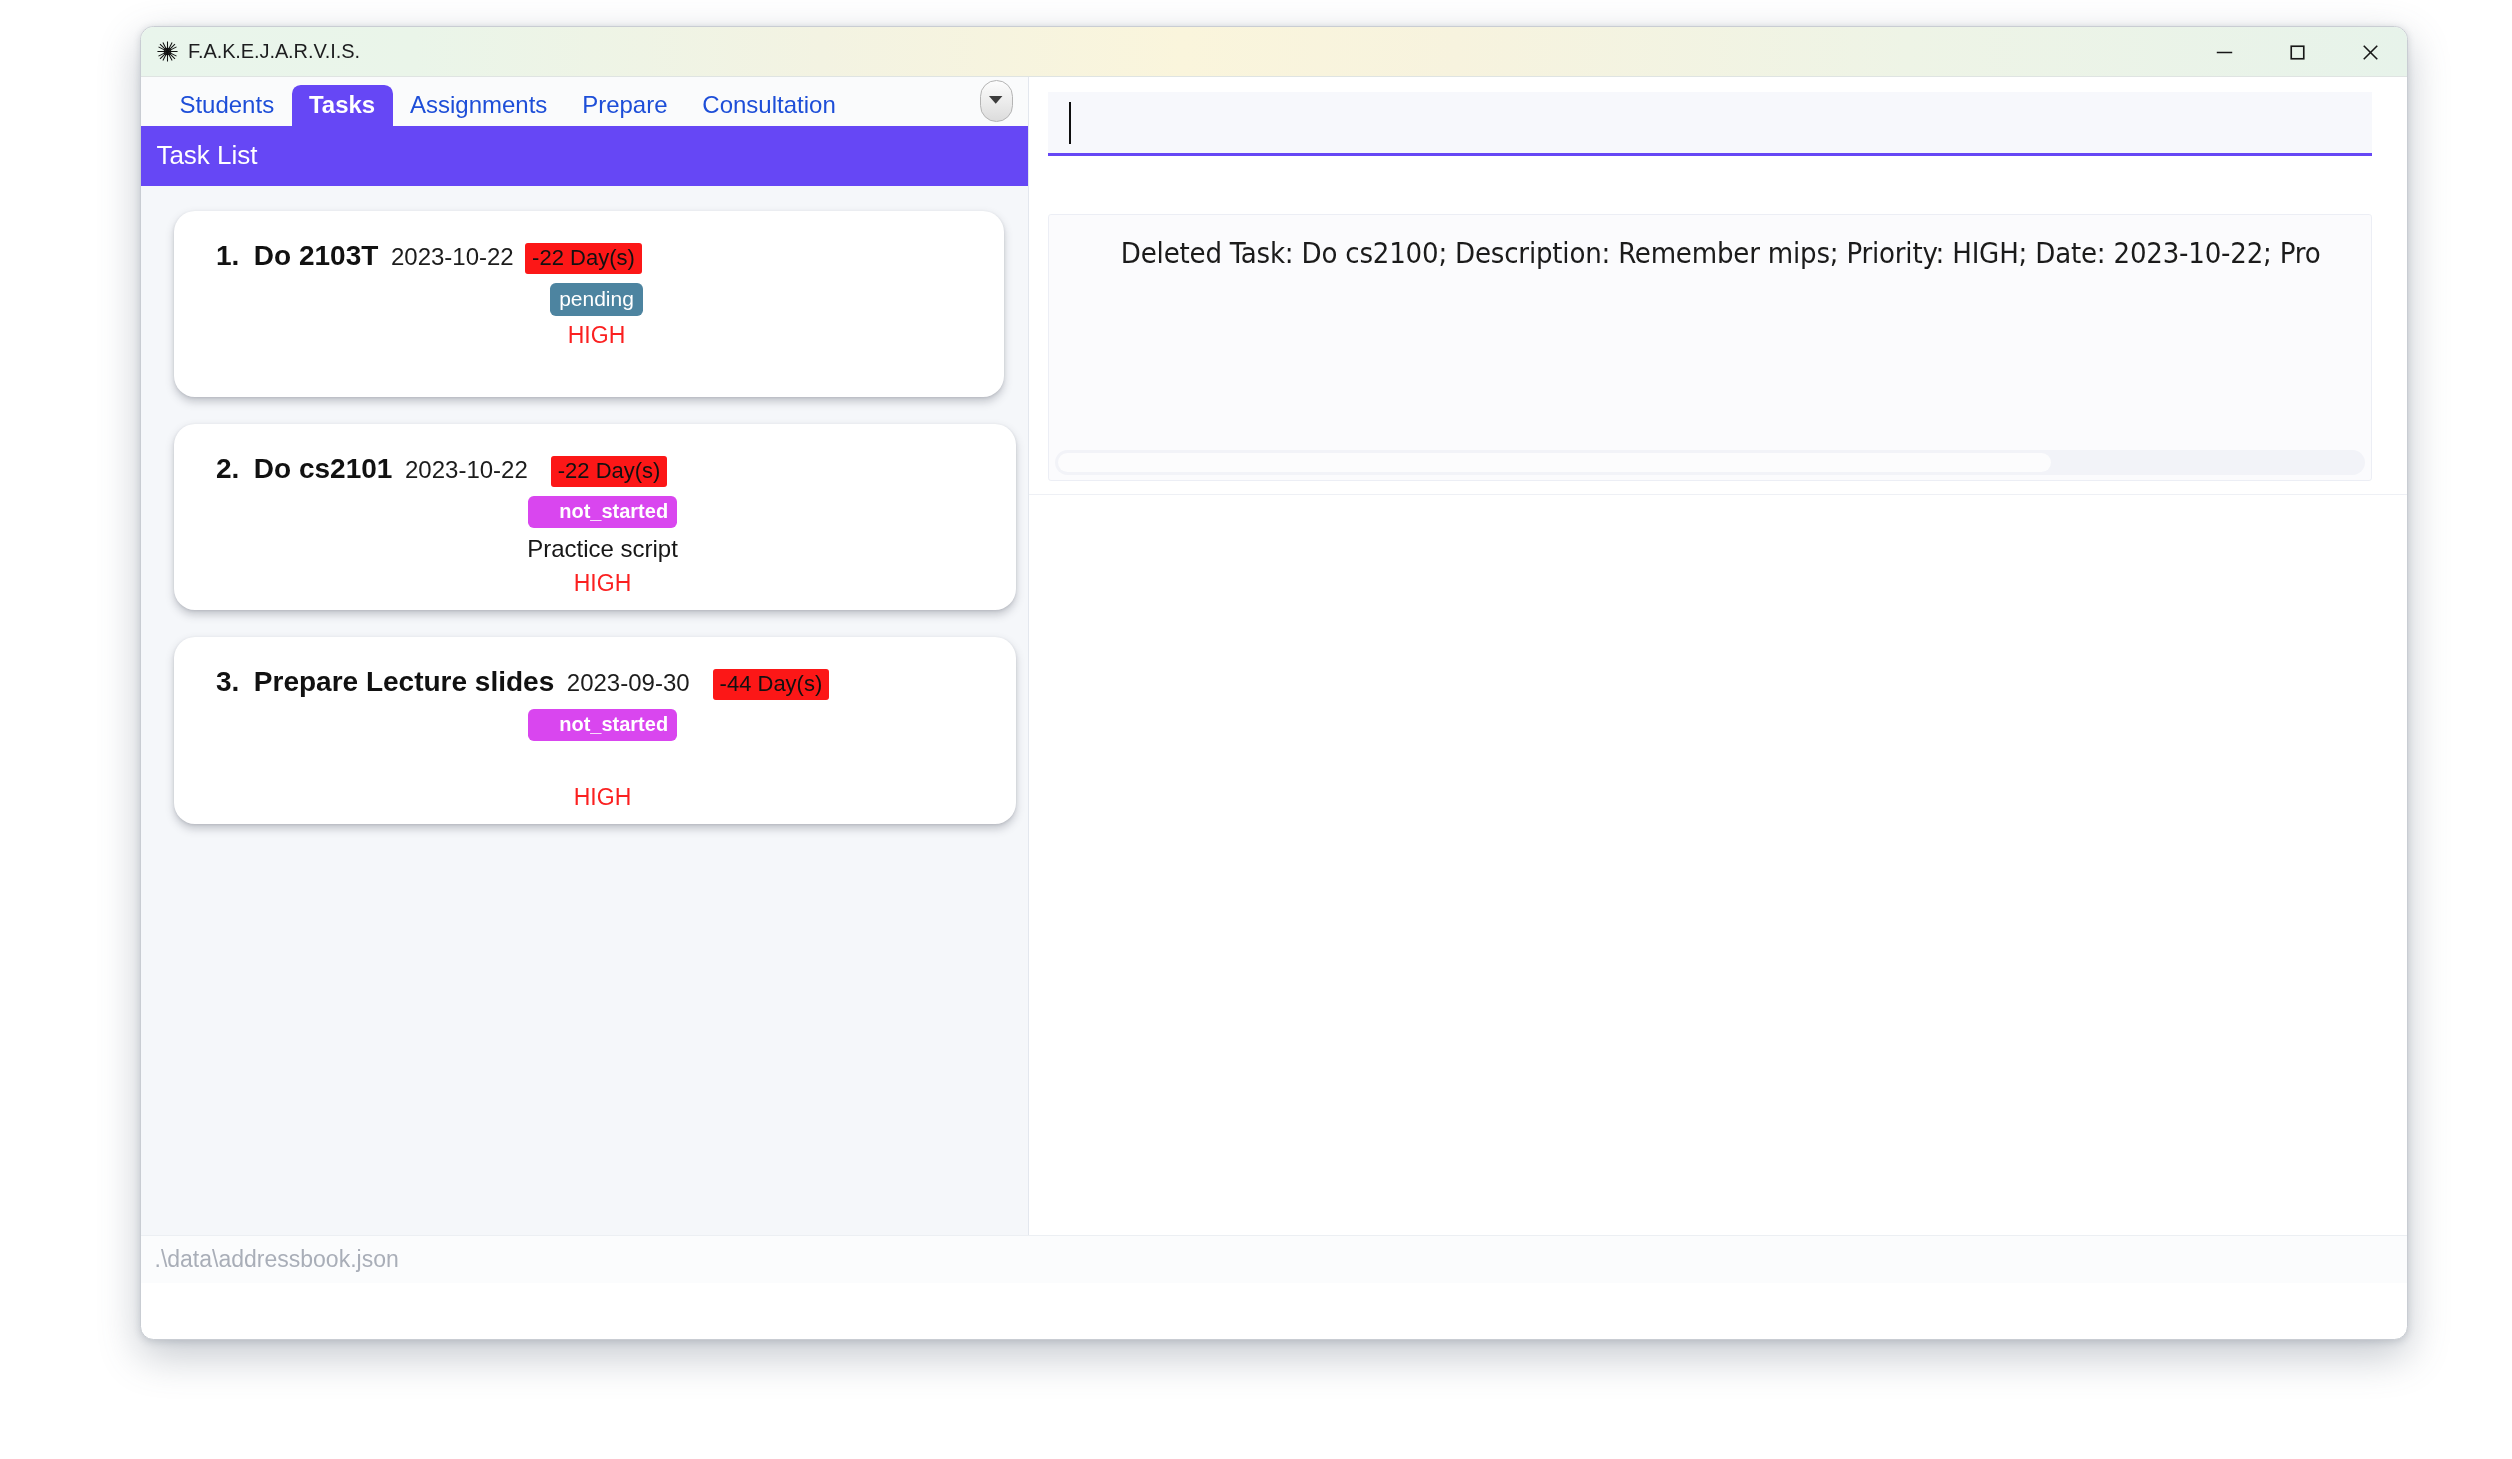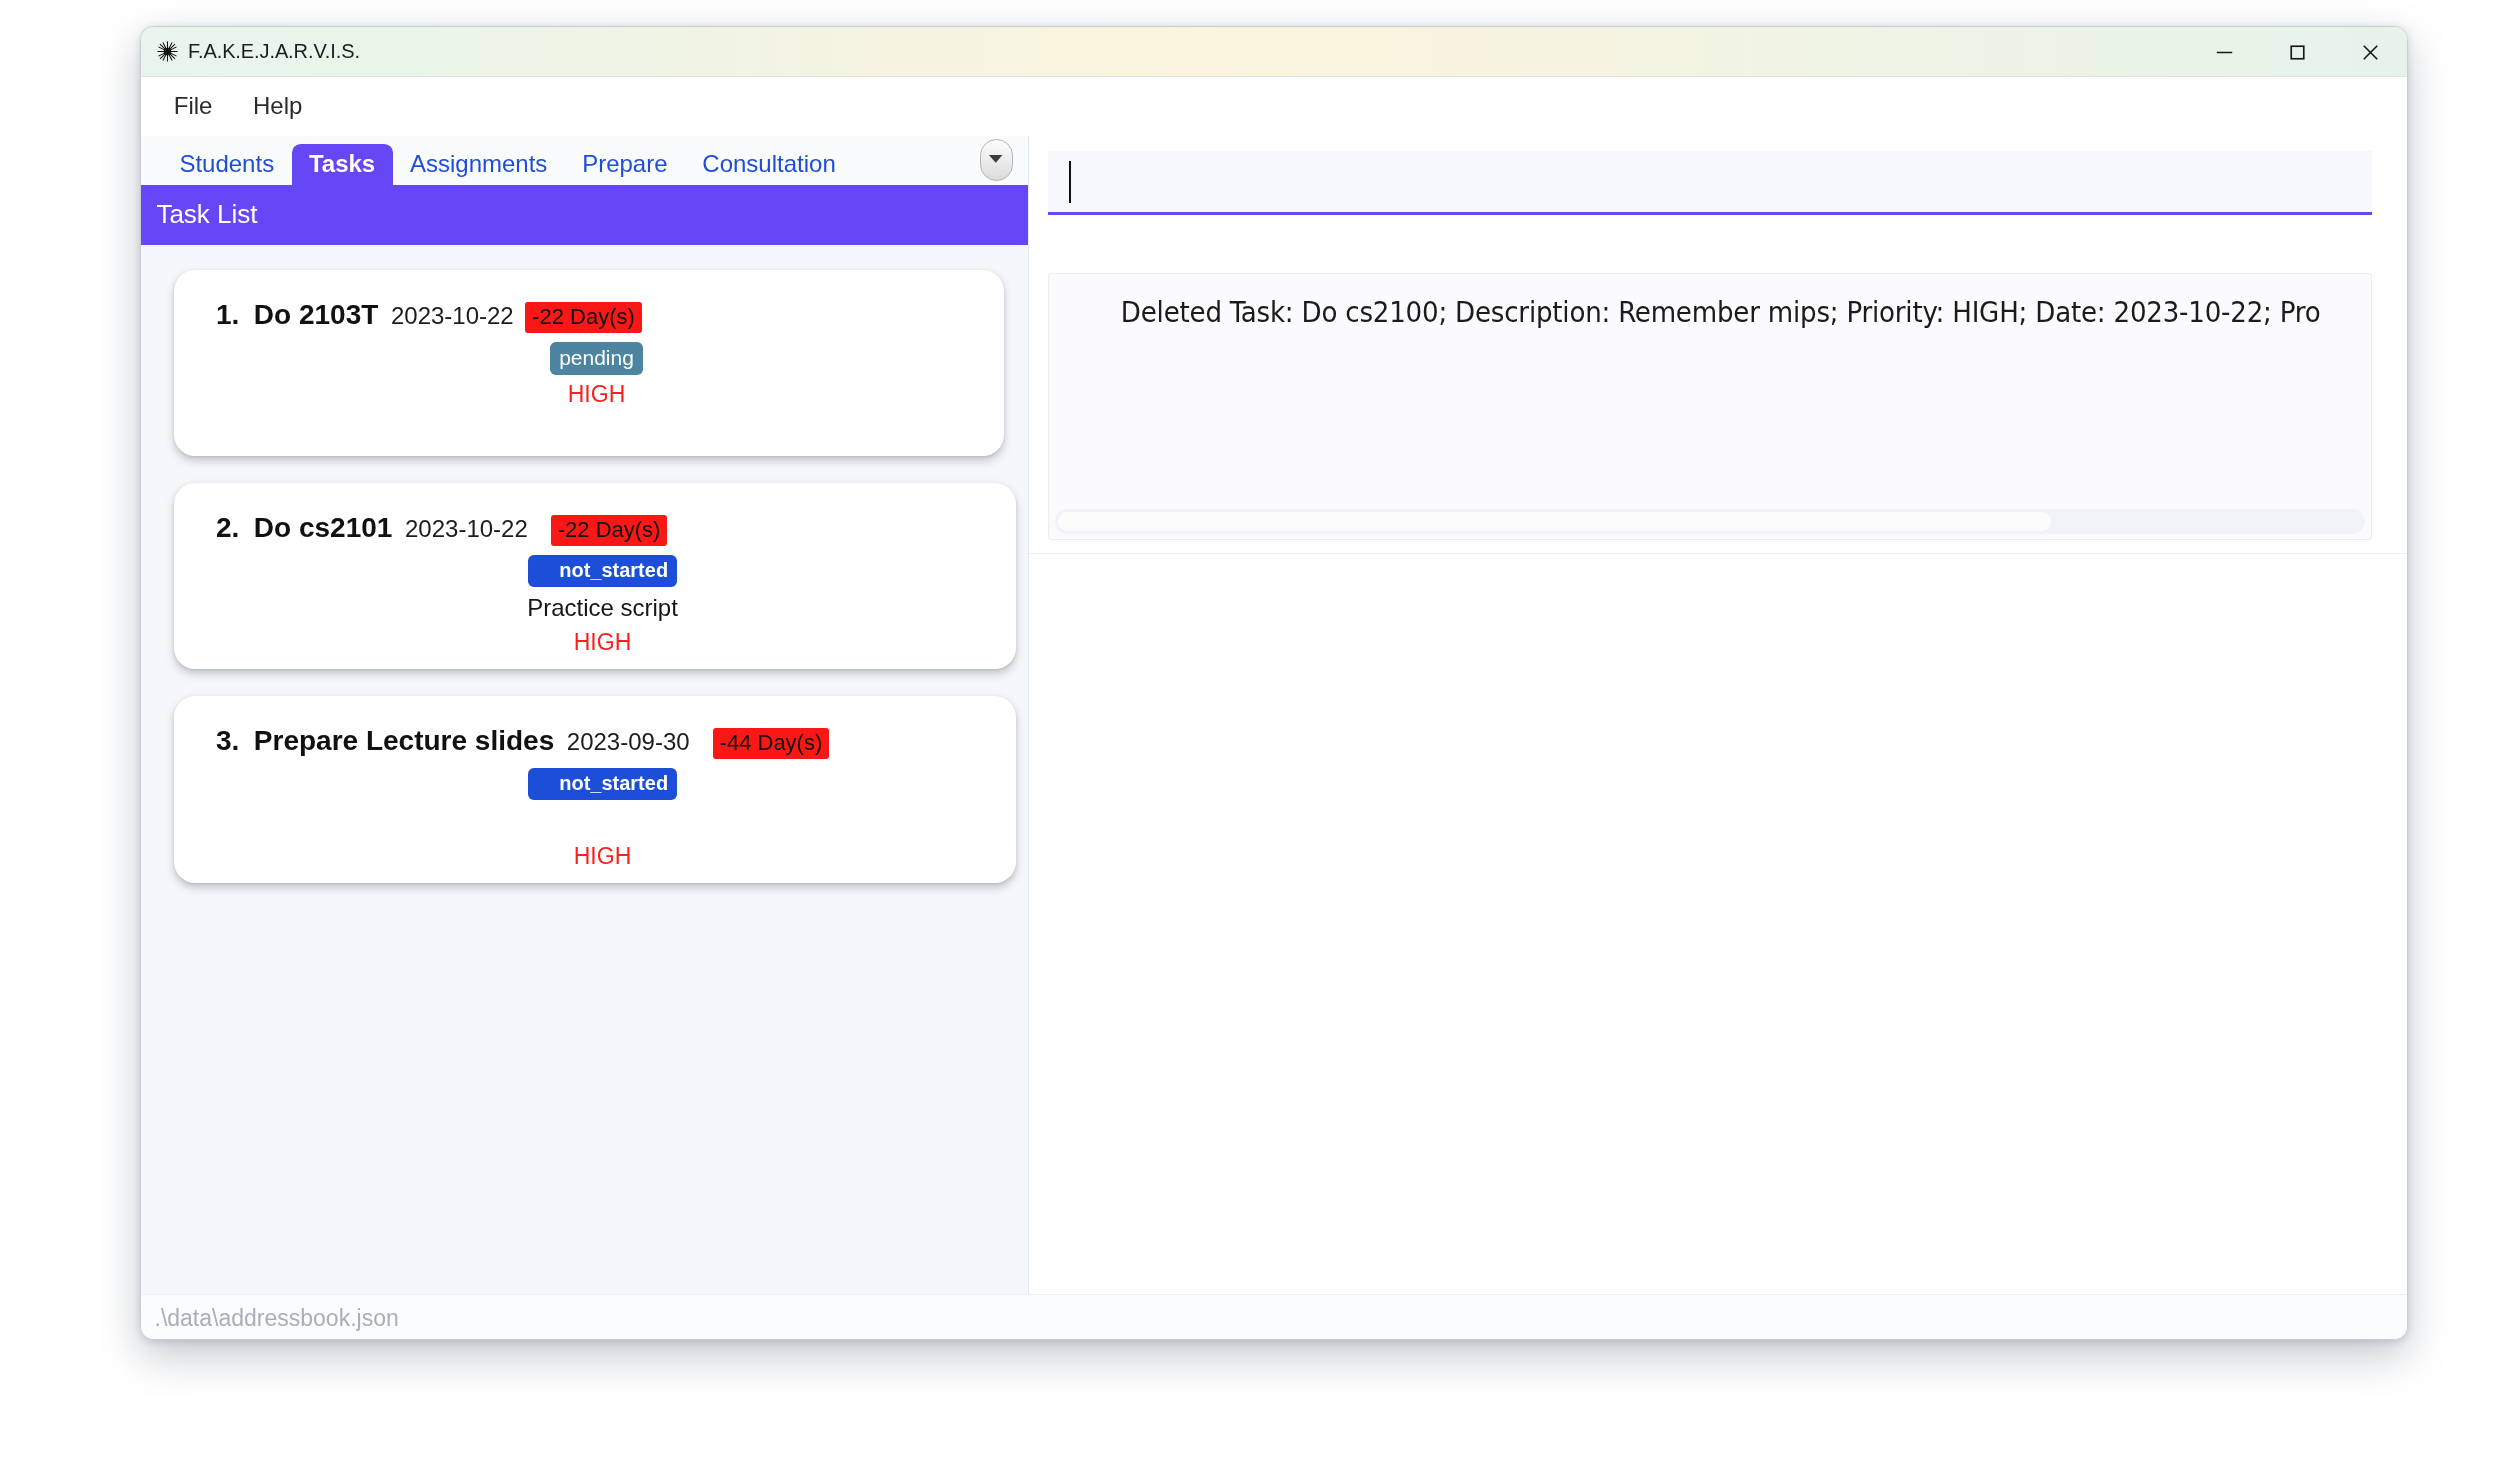--- a/index.html
+++ b/index.html
@@ -226,21 +226,21 @@
     display: inline-block;
     font-size: 20px;
     font-weight: bold;
     color: #ffffff;
     border-radius: 5.8px;
     padding: 2.9px 8.7px 4.8px 8.7px;
     margin-top: 8.7px;
     line-height: 1.2;
   }
   .status-pending { background: #4d84a0; font-weight: normal; font-size: 21px; }
-  .status-not_started { background: #1d4ed8; padding-left: 31px; }
+  .status-not_started { background: #d946ef; padding-left: 31px; }
 
   .desc {
     font-size: 24px;
     color: #161616;
     margin-top: 7.7px;
     min-height: 29px;
   }
   .desc.empty { min-height: 30px; }
   .priority {
     font-size: 23px;
@@ -381,24 +381,20 @@
         </div>
         <div class="win-btn">
           <svg width="27" height="27" viewBox="0 0 28 28">
               <line x1="7" y1="7" x2="21" y2="21" stroke="#171717" stroke-width="1.7"></line>
               <line x1="21" y1="7" x2="7" y2="21" stroke="#171717" stroke-width="1.7"></line>
             </svg>
         </div>
       </div>
     </div>
 
-    <div class="menubar">
-      <div class="menu-item">File</div>
-      <div class="menu-item">Help</div>
-    </div>
 
     <div class="body-split">
 
       <div class="left-pane">
 
         <div class="tabbar">
           <div class="tab">Students</div>
           <div class="tab active">Tasks</div>
           <div class="tab">Assignments</div>
           <div class="tab">Prepare</div>

